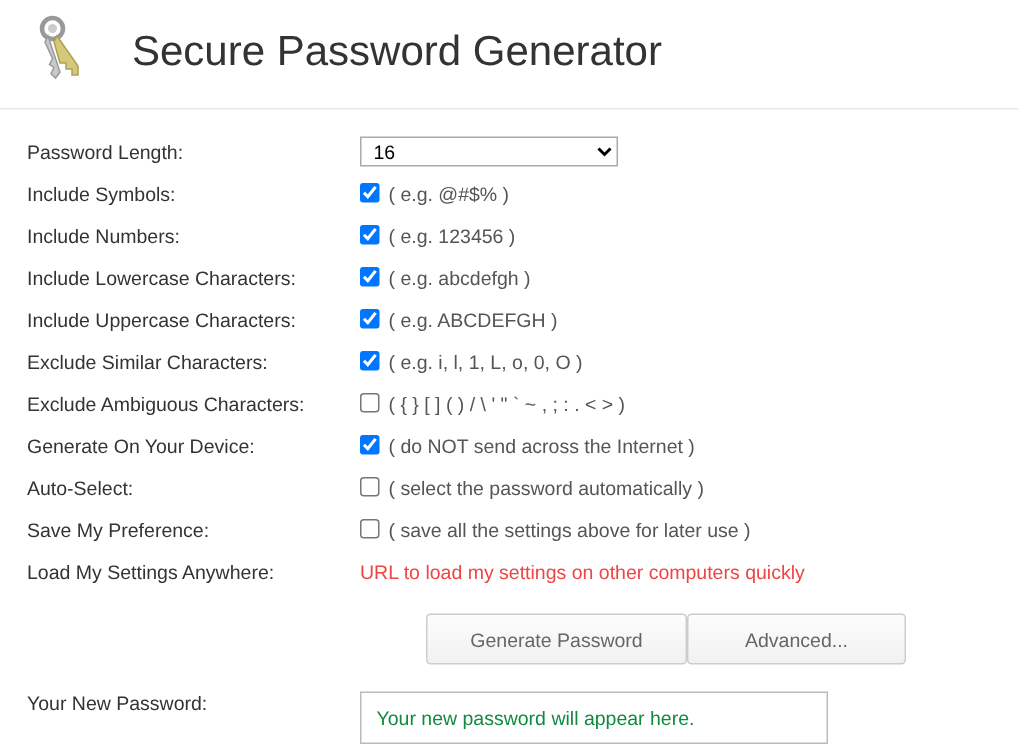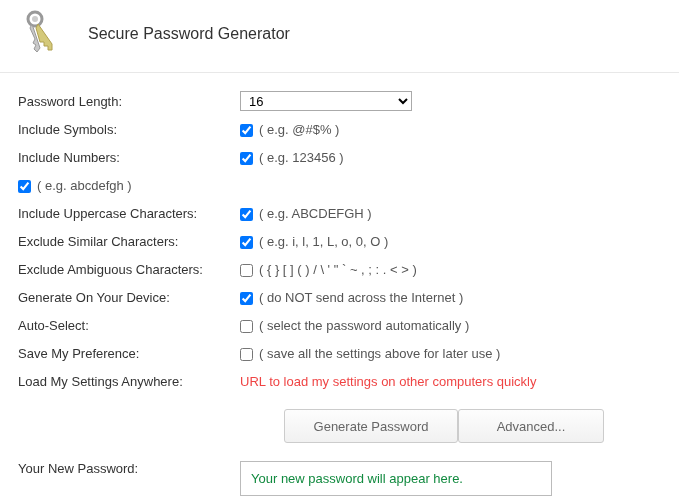--- a/index.html
+++ b/index.html
@@ -20,41 +20,41 @@
       margin-bottom: 18px;
     }
     .keys-icon {
       width: 44px;
       height: 48px;
       margin-right: 26px;
       position: relative;
       flex-shrink: 0;
     }
     .title {
-      font-size: 16px;
+      font-size: 28px;
       font-weight: normal;
       color: #333;
     }
     .form {
       padding: 0 18px;
     }
     .row {
       display: flex;
       align-items: center;
       margin-bottom: 9px;
       min-height: 19px;
     }
     .label {
       width: 222px;
       flex-shrink: 0;
       color: #333;
     }
     .control {
       display: flex;
-      align-items: flex-end;
+      align-items: flex-start;
     }
     .control select {
       width: 172px;
       height: 20px;
       font-size: 13px;
       border: 1px solid #aaa;
       background: #fff;
       padding: 0 4px;
     }
     .control input[type="checkbox"] {
@@ -132,20 +132,21 @@
 
   <div class="row">
     <div class="label">Include Numbers:</div>
     <div class="control">
       <input type="checkbox" checked="" style="">
       <span class="hint">( e.g. 123456 )</span>
     </div>
   </div>
 
   <div class="row">
+    <div class="label">Include Lowercase Characters:</div>
     <div class="control">
       <input type="checkbox" checked="" style="">
       <span class="hint">( e.g. abcdefgh )</span>
     </div>
   </div>
 
   <div class="row">
     <div class="label">Include Uppercase Characters:</div>
     <div class="control">
       <input type="checkbox" checked="" style="">

